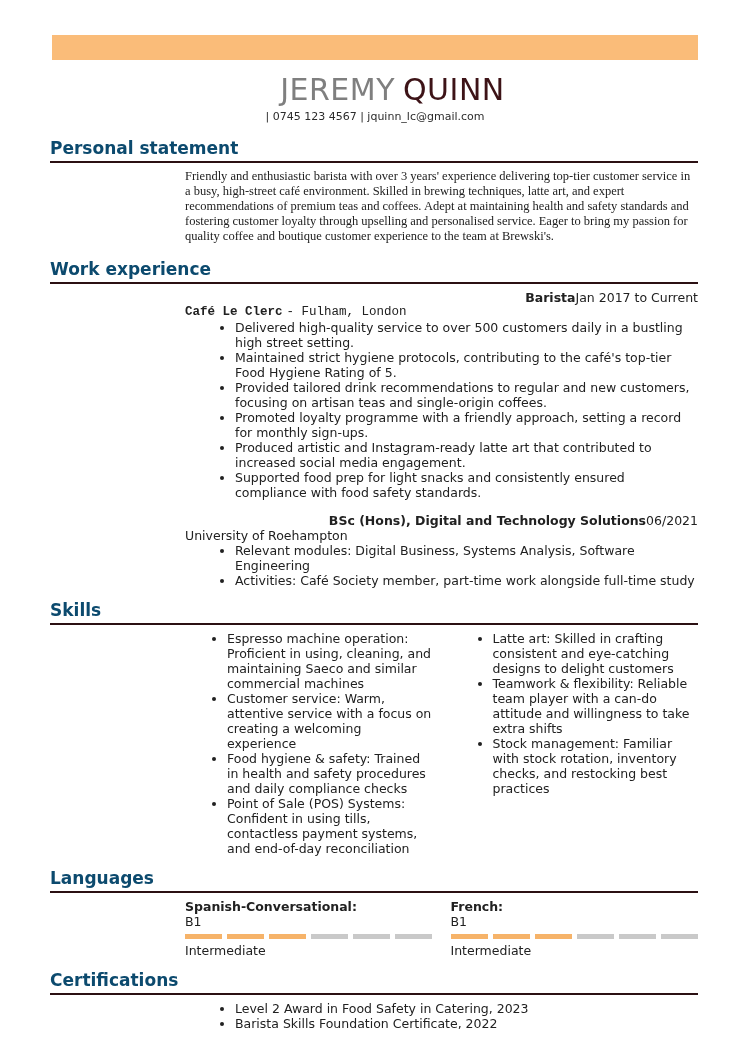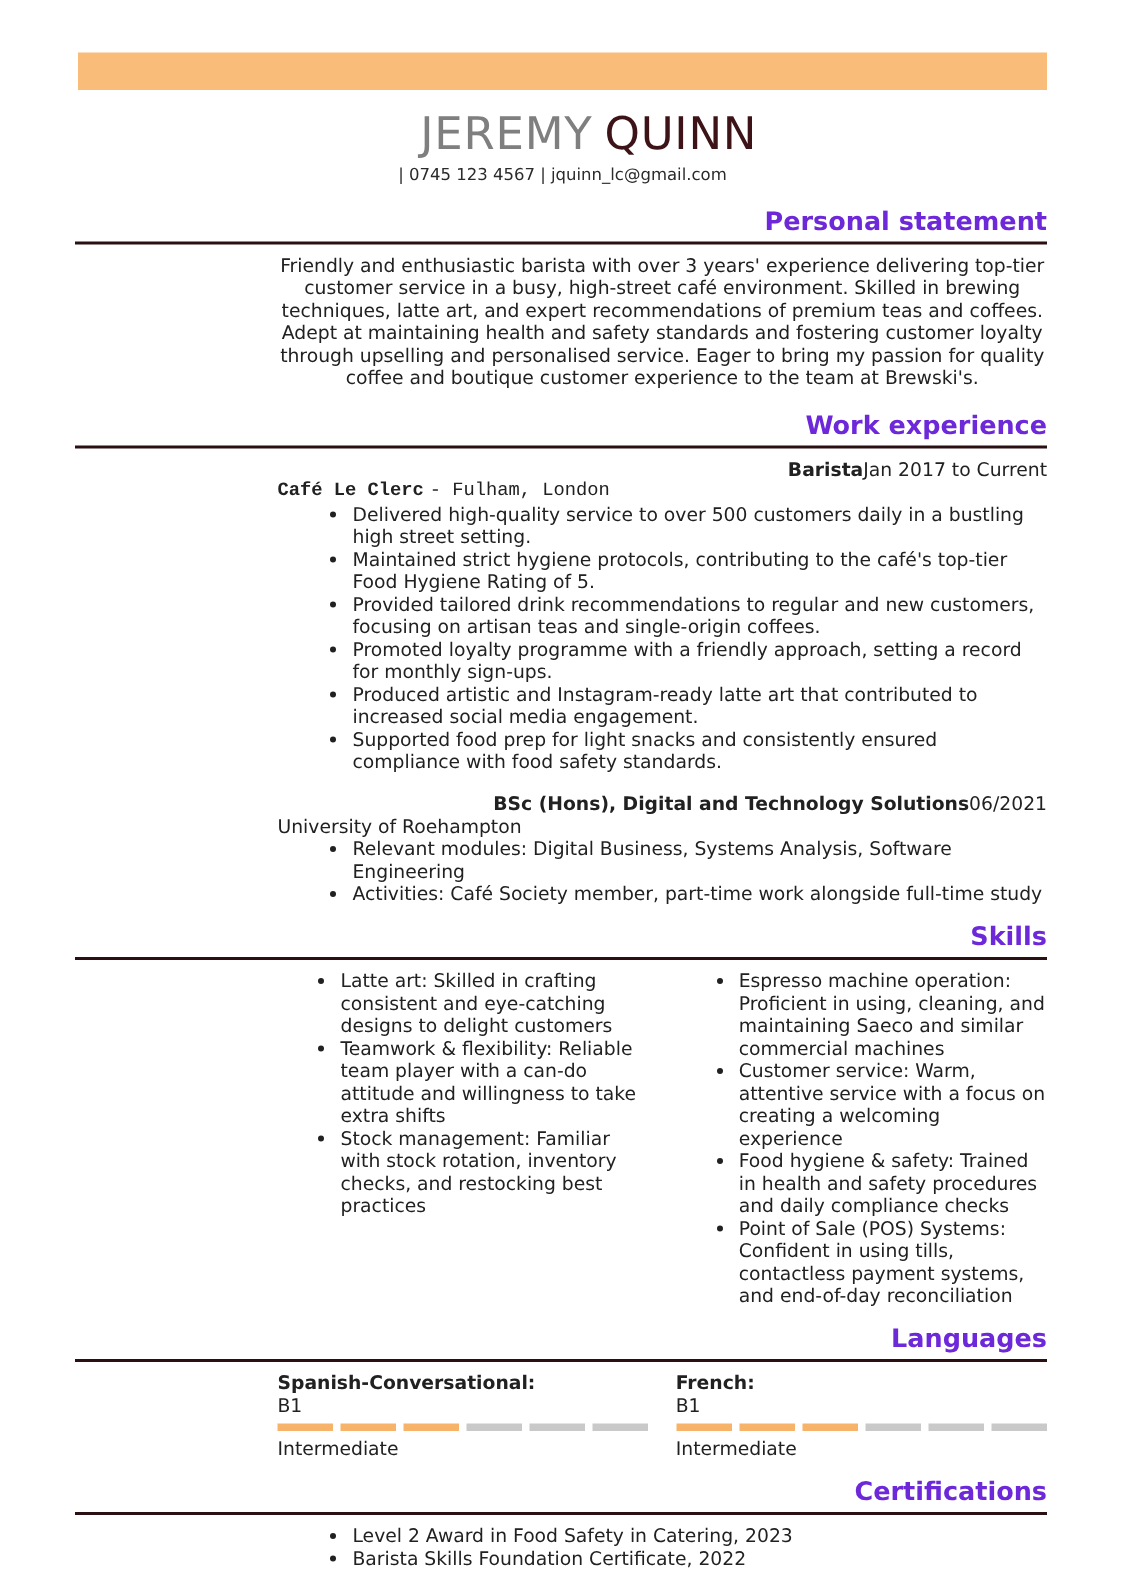--- a/index.html
+++ b/index.html
@@ -37,32 +37,31 @@
   .sec-personal   { margin-top: 15px; }
   .sec-work       { margin-top: 15px; }
   .sec-education  { margin-top: 13px; }
   .sec-skills     { margin-top: 12px; }
   .sec-languages  { margin-top: 12px; }
   .sec-certs      { margin-top: 12px; }
   h2.sec-title {
     font-size: 17px;
     line-height: 21px;
     font-weight: bold;
-    color: #6d28d9;
+    color: #0c4a6e;
     border-bottom: 2px solid #2B1013;
     padding-bottom: 2px;
-    text-align: right;
   }
   .sec-content {
     margin-left: 135px;
     margin-top: 6px;
     font-size: 12.5px;
     line-height: 15px;
   }
-  .statement { text-align: center; }
+  .statement { text-align: left; font-family: Liberation Serif, serif; }
   .row {
     display: flex;
     justify-content: flex-end;
     align-items: baseline;
   }
   .bold { font-weight: bold; }
   .job-location { margin-left: 4px; }
   ul.bullets {
     list-style: disc;
     margin: 0;
@@ -142,29 +141,29 @@
       <li>Activities: Café Society member, part-time work alongside full-time study</li>
     </ul>
   </div>
 </section>
 
 <section class="sec-skills">
   <h2 class="sec-title">Skills</h2>
   <div class="sec-content">
     <div class="two-col">
       <ul class="bullets">
-        <li>Latte art: Skilled in crafting consistent and eye-catching designs to delight customers</li>
-        <li>Teamwork &amp; flexibility: Reliable team player with a can-do attitude and willingness to take extra shifts</li>
-        <li>Stock management: Familiar with stock rotation, inventory checks, and restocking best practices</li>
-      </ul>
-      <ul class="bullets">
         <li>Espresso machine operation: Proficient in using, cleaning, and maintaining Saeco and similar commercial machines</li>
         <li>Customer service: Warm, attentive service with a focus on creating a welcoming experience</li>
         <li>Food hygiene &amp; safety: Trained in health and safety procedures and daily compliance checks</li>
         <li>Point of Sale (POS) Systems: Confident in using tills, contactless payment systems, and end-of-day reconciliation</li>
+      </ul>
+      <ul class="bullets">
+        <li>Latte art: Skilled in crafting consistent and eye-catching designs to delight customers</li>
+        <li>Teamwork &amp; flexibility: Reliable team player with a can-do attitude and willingness to take extra shifts</li>
+        <li>Stock management: Familiar with stock rotation, inventory checks, and restocking best practices</li>
       </ul>
     </div>
   </div>
 </section>
 
 <section class="sec-languages">
   <h2 class="sec-title">Languages</h2>
   <div class="sec-content">
     <div class="two-col">
       <div class="lang-item">

